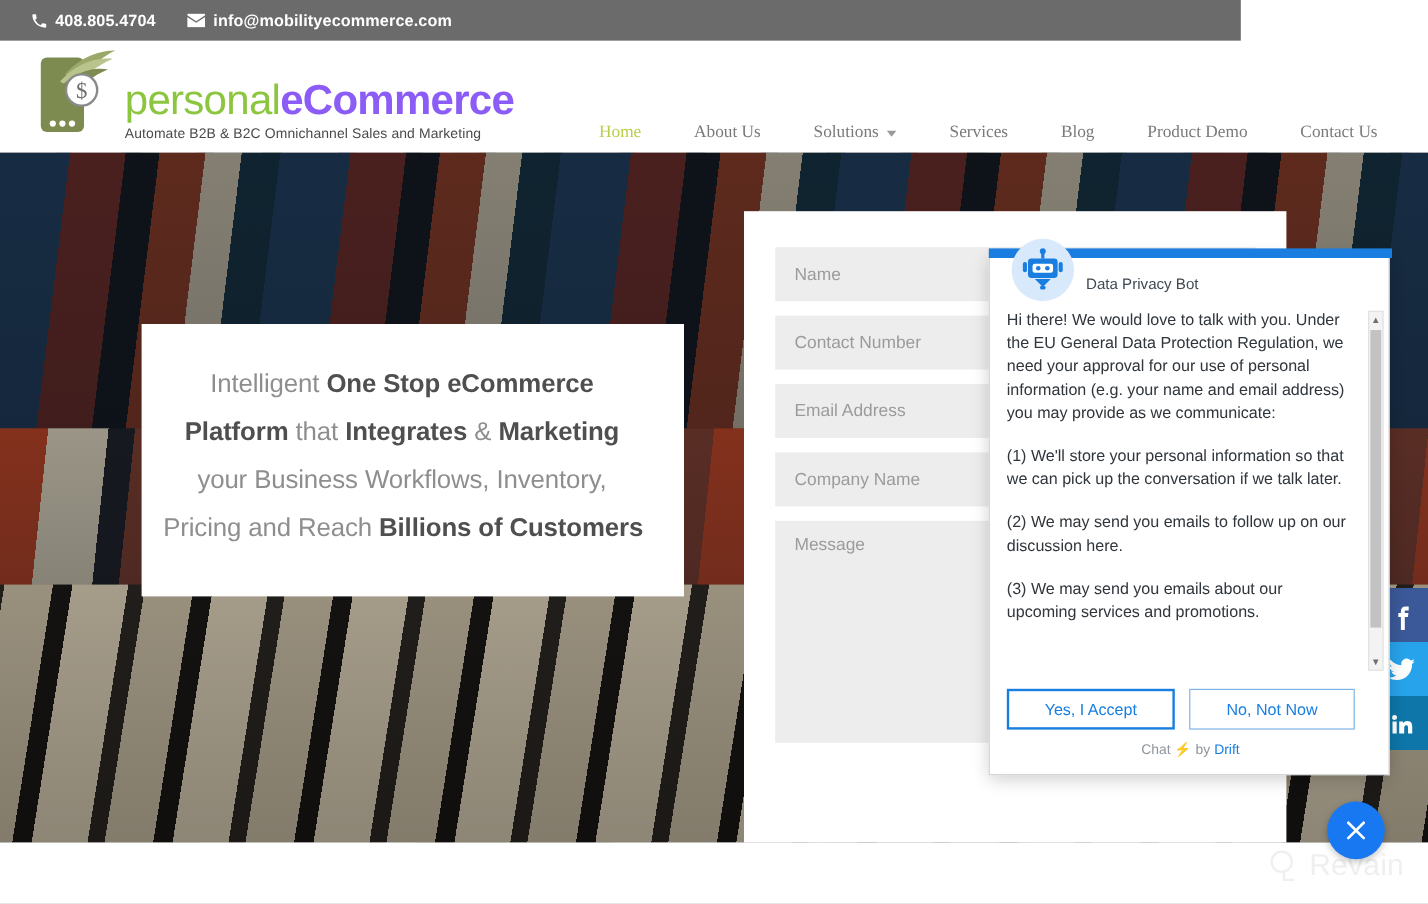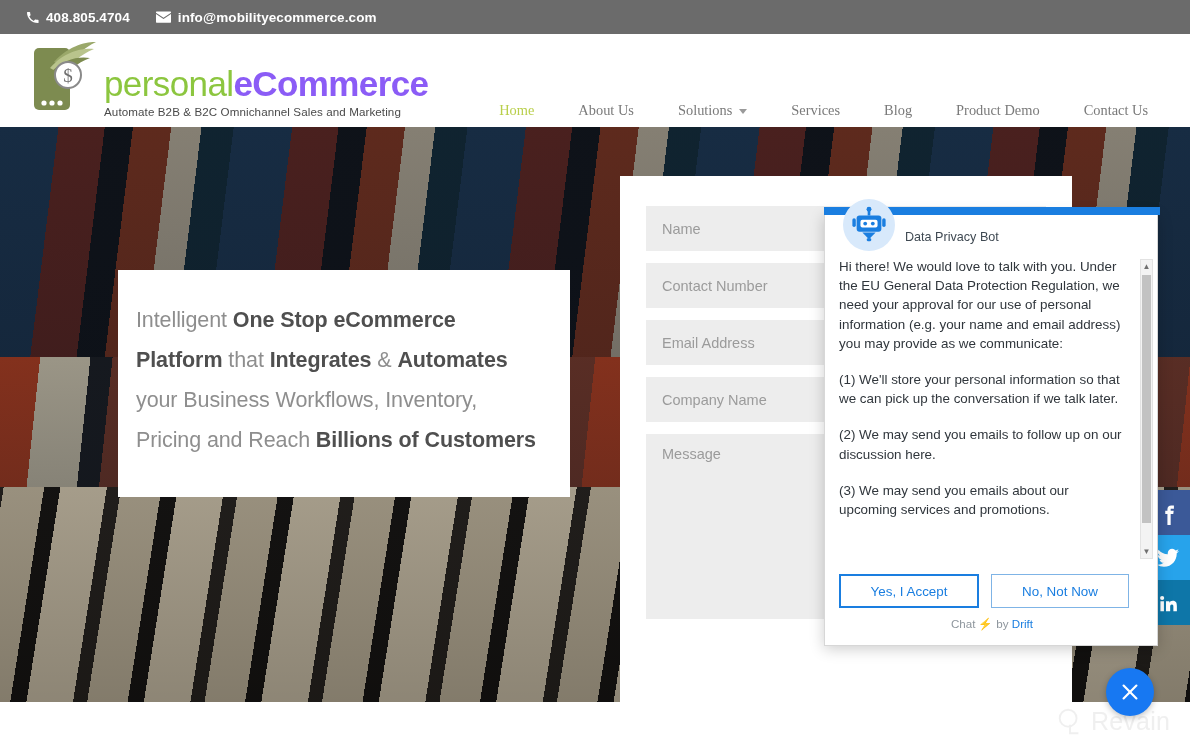--- a/index.html
+++ b/index.html
@@ -6,21 +6,21 @@
   html, body {
     width: 1190px; height: 753px;
     font-family: "Liberation Sans", sans-serif;
     background: #ffffff;
     overflow: hidden;
   }
   #page { position: relative; width: 1190px; height: 753px; background:#fff; }
 
   
   .topbar {
-    position: absolute; left:0; top:0; width:1190px; height:34px;
+    position: absolute; left:0; top:0; width:1034px; height:34px;
     background:#6b6b6b; display:flex; align-items:center;
     padding-left:26px; gap:26px;
   }
   .topbar-item { display:flex; align-items:center; gap:7px; }
   .topbar-text {
     color:#ffffff; font-size:13.5px; font-weight:bold; letter-spacing:.1px;
   }
   .ico-svg { display:block; }
 
   
@@ -101,21 +101,21 @@
     background-blend-mode:normal,normal,multiply;
   }
 
   
   .hero-card {
     position:absolute; left:118px; top:143px; width:452px; height:227px;
     background:#ffffff; padding:30px 36px 0 18px; z-index:3;
   }
   .hero-line {
     font-size:21.5px; line-height:40px; color:#8e8e8e; font-weight:400;
-    letter-spacing:-.1px; white-space:nowrap;
+    letter-spacing:-.1px; white-space:nowrap;text-align:center;
   }
   .hero-line b { color:#4f4f4f; font-weight:bold; }
 
   
   .form-card {
     position:absolute; left:620px; top:49px; width:452px; height:600px;
     background:#ffffff; padding:30px 26px; z-index:3;
   }
   .field {
     width:400px; height:45px; background:#ededed; border:none;
@@ -279,21 +279,21 @@
     <div class="hero-photo">
       <div class="hero-photo-top"></div>
       <div class="hero-photo-mid"></div>
     </div>
 
     <div class="hero-card">
       <div class="hero-line">
         <span>Intelligent </span><b>One Stop eCommerce</b>
       </div>
       <div class="hero-line">
-        <b>Platform</b><span> that </span><b>Integrates</b><span> &amp; </span><b>Automates</b>
+        <b>Platform</b><span> that </span><b>Integrates</b><span> &amp; </span><b>Marketing</b>
       </div>
       <div class="hero-line">your Business Workflows, Inventory,</div>
       <div class="hero-line">
         <span>Pricing and Reach </span><b>Billions of Customers</b>
       </div>
     </div>
 
     <div class="form-card">
       <div class="field">Name</div>
       <div class="field">Contact Number</div>

